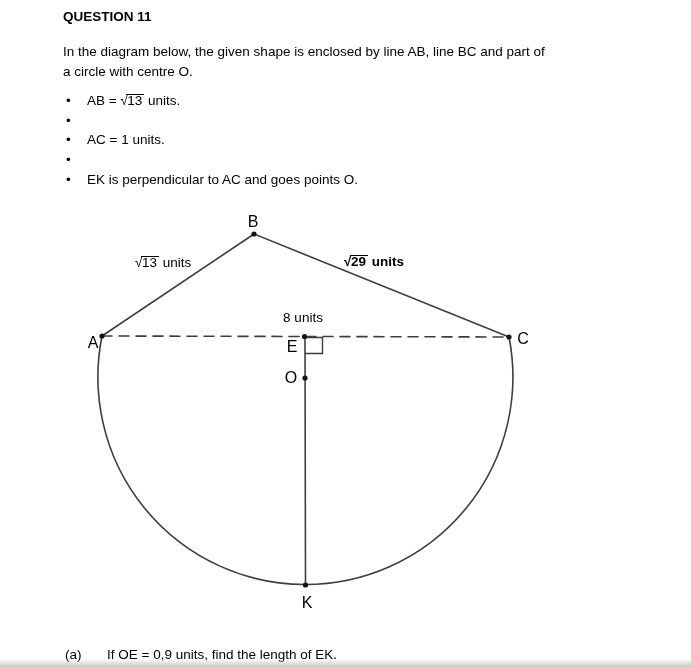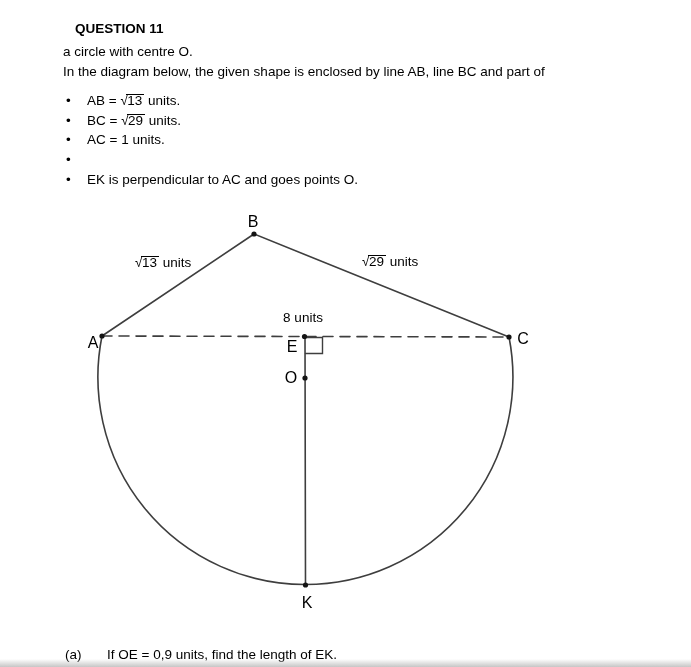--- a/index.html
+++ b/index.html
@@ -1,20 +1,20 @@
 <!DOCTYPE html>
 <html><head>
 <meta charset="utf-8">
 <style>
   html,body{margin:0;padding:0;background:#fff;}
   .page{
     position:relative;width:691px;height:667px;background:#ffffff;overflow:hidden;
     font-family:"Liberation Sans","DejaVu Sans",sans-serif;color:#000;
   }
-  .title{position:absolute;left:63px;top:9px;font-size:13.5px;font-weight:bold;line-height:16px;margin:12px;}
+  .title{position:absolute;left:63px;top:9px;font-size:13.5px;font-weight:bold;line-height:16px;margin:0;}
   .intro{position:absolute;left:63px;top:42px;font-size:13.5px;line-height:19.5px;}
   .bullets{position:absolute;left:66px;top:91px;font-size:13.5px;line-height:19.7px;}
   .b-row{display:flex;}
   .b-dot{width:21px;flex:0 0 21px;}
   .rad{display:inline-block;height:12px;line-height:12px;border-top:1.3px solid #000;padding:0 2px 0 1px;margin-left:-1.5px;}
   .rad:empty{display:none;}
   .diagram{position:absolute;left:0;top:0;width:691px;height:667px;}
   .diagram svg{position:absolute;left:0;top:0;}
   .pt-label{position:absolute;font-size:16px;line-height:16px;transform:translate(-50%,-50%);white-space:nowrap;}
   .dim-label{position:absolute;font-size:13.5px;line-height:15px;white-space:nowrap;}
@@ -25,32 +25,31 @@
     background:linear-gradient(to bottom,rgba(255,255,255,0),#c6c6c6);}
 </style>
 </head>
 <body>
 
 <div class="page">
 
   <h1 class="title">QUESTION 11</h1>
 
   <div class="intro">
+    <div>In the diagram below, the given shape is enclosed by line AB, line BC and part of</div>
     <div>a circle with centre O.</div>
-    <div>In the diagram below, the given shape is enclosed by line AB, line BC and part of</div>
   </div>
 
   <div class="bullets">
     <div class="b-row">
       <span class="b-dot">•</span>
       <span class="b-text"><span>AB = √</span><span class="rad">13</span><span> units.</span></span>
     </div>
     <div class="b-row">
       <span class="b-dot">•</span>
-      <span class="b-text"><span>BC = √</span><span class="rad">29</span><span> units.</span></span>
     </div>
     <div class="b-row">
       <span class="b-dot">•</span>
       <span class="b-text"><span>AC = 1 units.</span><span></span></span>
     </div>
     <div class="b-row">
       <span class="b-dot">•</span>
     </div>
     <div class="b-row">
       <span class="b-dot">•</span>
@@ -82,21 +81,21 @@
     <div class="pt-label" style="left:253px;top:222px;">B</div>
     <div class="pt-label" style="left:523px;top:339px;">C</div>
     <div class="pt-label" style="left:292px;top:347px;">E</div>
     <div class="pt-label" style="left:291px;top:378px;">O</div>
     <div class="pt-label" style="left:307px;top:603px;">K</div>
 
     <div class="dim-label center-anchor" style="left:303px;top:317px;">8 units</div>
 
     <div class="dim-label" style="left:135px;top:255px;"><span>√</span><span class="rad">13</span><span> units</span></div>
 
-    <div class="dim-label" style="left:362px;top:254px;"><span>√</span><span class="rad">29</span><span> units</span></div>
+    <div class="dim-label" style="left:344px;top:254px;font-weight:bold;"><span>√</span><span class="rad">29</span><span> units</span></div>
   </div>
 
   <div class="part-a">
     <span class="part-label">(a)</span>
     <span class="part-text">If OE = 0,9 units, find the length of EK.</span>
   </div>
 
   <div class="page-edge-shadow"></div>
 </div>
 

